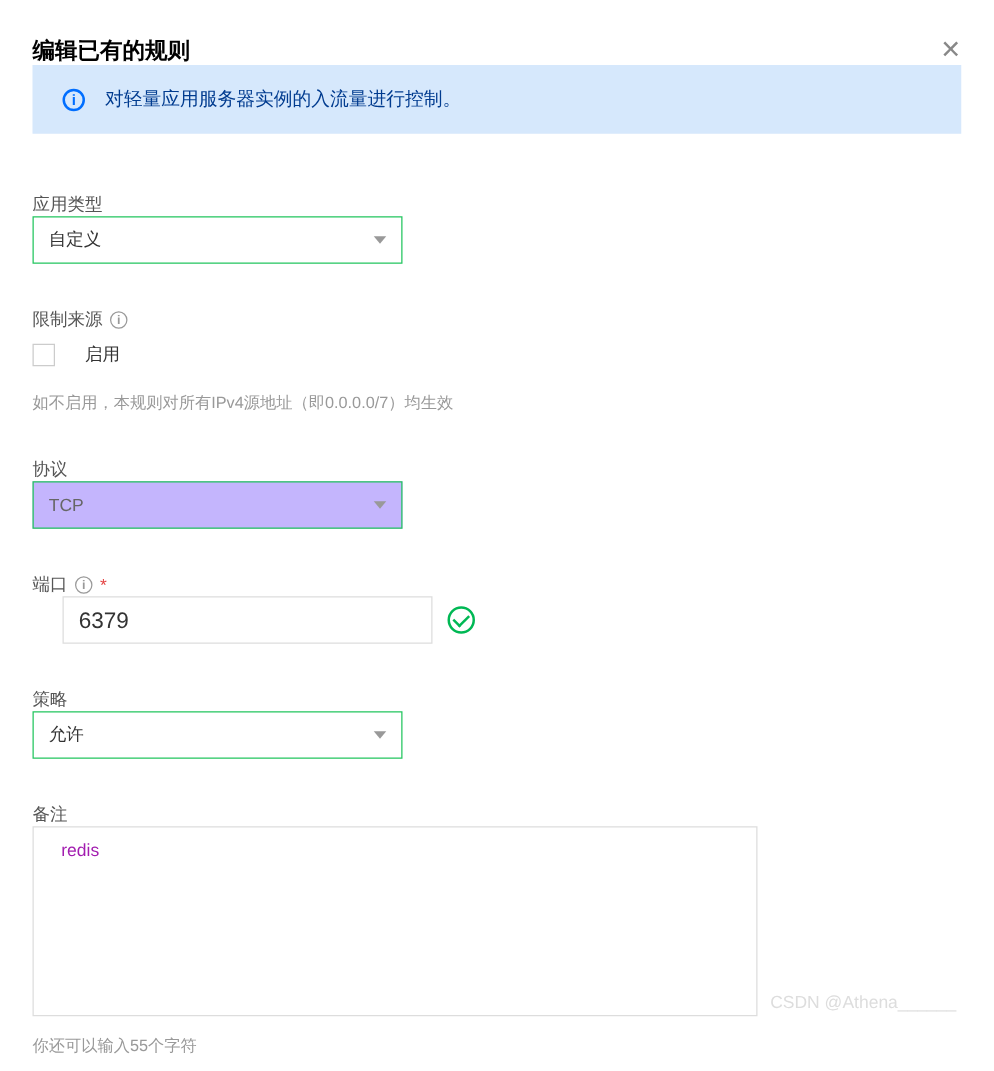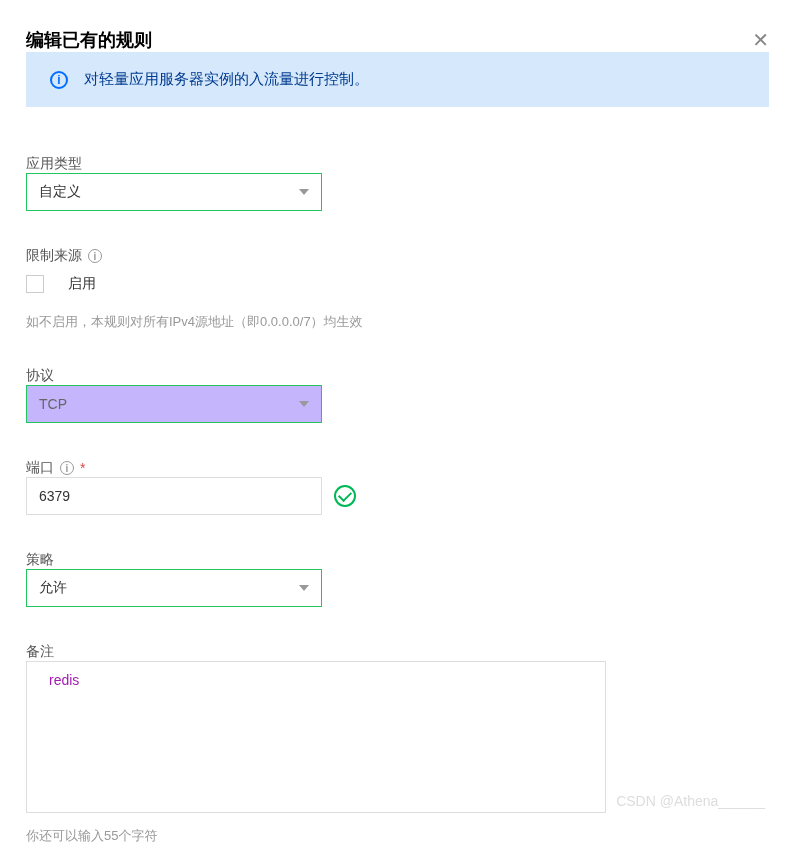--- a/index.html
+++ b/index.html
@@ -140,23 +140,24 @@
     .input-row {
       display: flex;
       align-items: center;
       gap: 12px;
     }
     .text-input {
       width: 296px;
       height: 38px;
       border: 1px solid #ddd;
       padding: 0 12px;
-      font-size: 14px;
+      font-size: 18px;
       color: #333;
       outline: none;
+      margin-left: 24px;
     }
     .check-icon {
       width: 22px;
       height: 22px;
       border: 2.5px solid #00b854;
       border-radius: 50%;
       display: flex;
       align-items: center;
       justify-content: center;
     }

